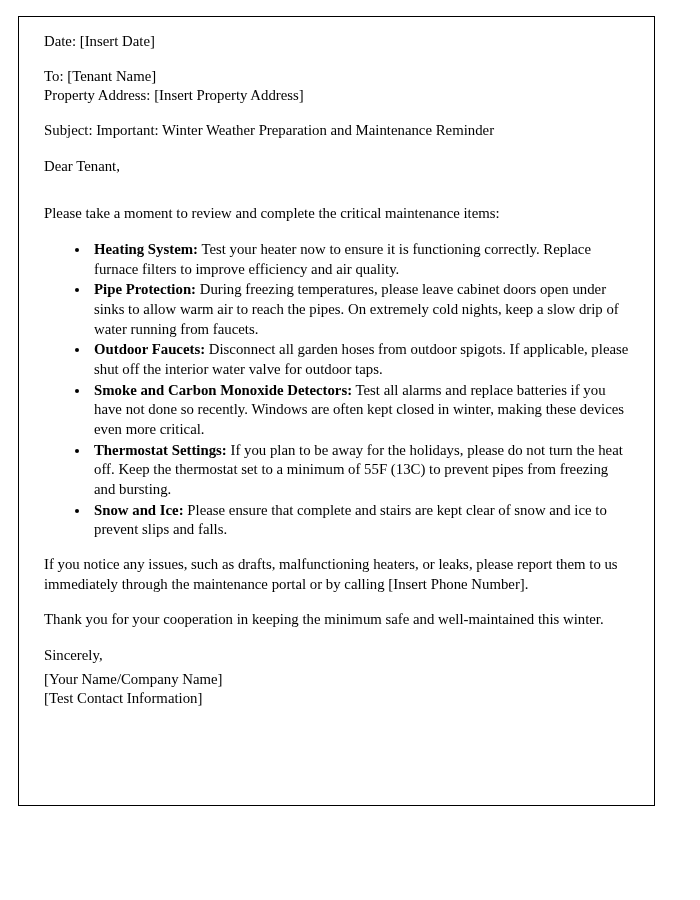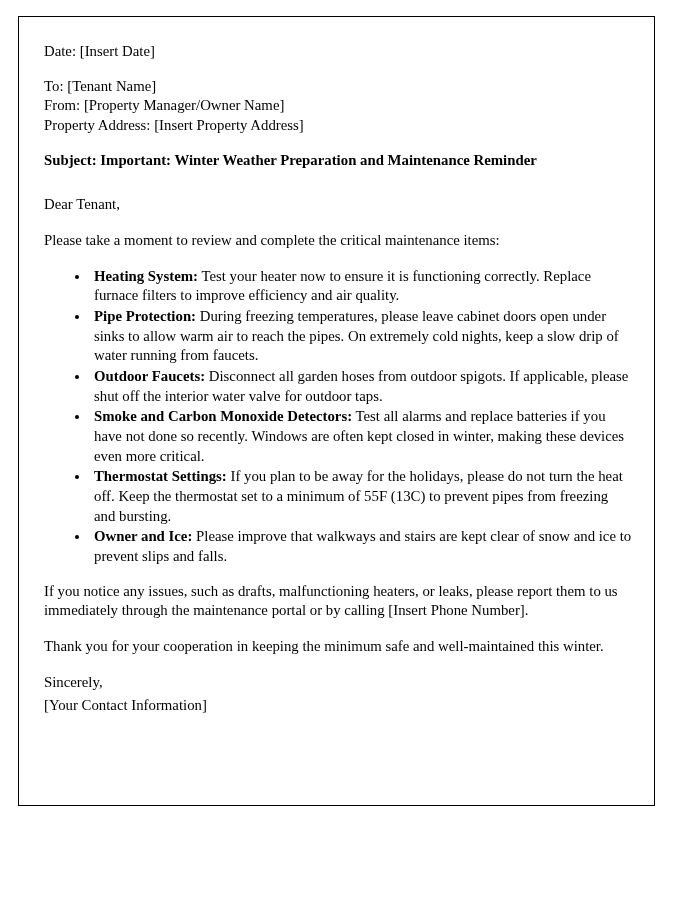--- a/index.html
+++ b/index.html
@@ -26,38 +26,38 @@
     left: 18px;
     top: 16px;
     width: 637px;
     height: 790px;
     border: 1px solid #000000;
     box-sizing: border-box;
   }
   .doc-body {
     position: absolute;
     left: 44px;
-    top: 42px;
+    top: 32px;
     width: 588px;
     font-size: 14.8px;
     line-height: 1.33;
   }
   .block {
     margin-bottom: 15px;
   }
   .line {
     display: block;
     white-space: pre-wrap;
   }
   .subject {
-    font-weight: bold;
-    margin-bottom: 25px;
+    font-weight: normal;
+    margin-bottom: 16px;
   }
   .salutation {
-    margin-bottom: 16px;
+    margin-bottom: 28px;
   }
   .para {
     margin-bottom: 16px;
     text-align: left;
   }
   ul.items {
     margin: 0 0 15px 0;
     padding-left: 46px;
     list-style: disc;
   }
@@ -82,44 +82,44 @@
   <div class="doc-frame"></div>
 
   <div class="doc-body">
 
     <div class="block">
       <span class="line">Date: [Insert Date]</span>
     </div>
 
     <div class="block">
       <span class="line">To: [Tenant Name]</span>
-      <span class="line">From: [Property Manager/Owner Name]</span>
       <span class="line">Property Address: [Insert Property Address]</span>
     </div>
 
     <div class="subject">Subject: Important: Winter Weather Preparation and Maintenance Reminder</div>
 
     <div class="salutation">Dear Tenant,</div>
 
 
     <div class="para">Please take a moment to review and complete the critical maintenance items:</div>
 
     <ul class="items">
       <li><span class="lbl">Heating System:</span><span> Test your heater now to ensure it is functioning correctly. Replace furnace filters to improve efficiency and air quality.</span></li>
       <li><span class="lbl">Pipe Protection:</span><span> During freezing temperatures, please leave cabinet doors open under sinks to allow warm air to reach the pipes. On extremely cold nights, keep a slow drip of water running from faucets.</span></li>
       <li><span class="lbl">Outdoor Faucets:</span><span> Disconnect all garden hoses from outdoor spigots. If applicable, please shut off the interior water valve for outdoor taps.</span></li>
       <li><span class="lbl">Smoke and Carbon Monoxide Detectors:</span><span> Test all alarms and replace batteries if you have not done so recently. Windows are often kept closed in winter, making these devices even more critical.</span></li>
       <li><span class="lbl">Thermostat Settings:</span><span> If you plan to be away for the holidays, please do not turn the heat off. Keep the thermostat set to a minimum of 55F (13C) to prevent pipes from freezing and bursting.</span></li>
-      <li><span class="lbl">Owner and Ice:</span><span> Please improve that walkways and stairs are kept clear of snow and ice to prevent slips and falls.</span></li>
+      <li><span class="lbl">Snow and Ice:</span><span> Please ensure that complete and stairs are kept clear of snow and ice to prevent slips and falls.</span></li>
     </ul>
 
     <div class="para">If you notice any issues, such as drafts, malfunctioning heaters, or leaks, please report them to us immediately through the maintenance portal or by calling [Insert Phone Number].</div>
 
     <div class="para">Thank you for your cooperation in keeping the minimum safe and well-maintained this winter.</div>
 
     <div class="closing">Sincerely,</div>
 
     <div class="signature">
-      <span class="line">[Your Contact Information]</span>
+      <span class="line">[Your Name/Company Name]</span>
+      <span class="line">[Test Contact Information]</span>
     </div>
 
   </div>
 </div>
 
 </body></html>

